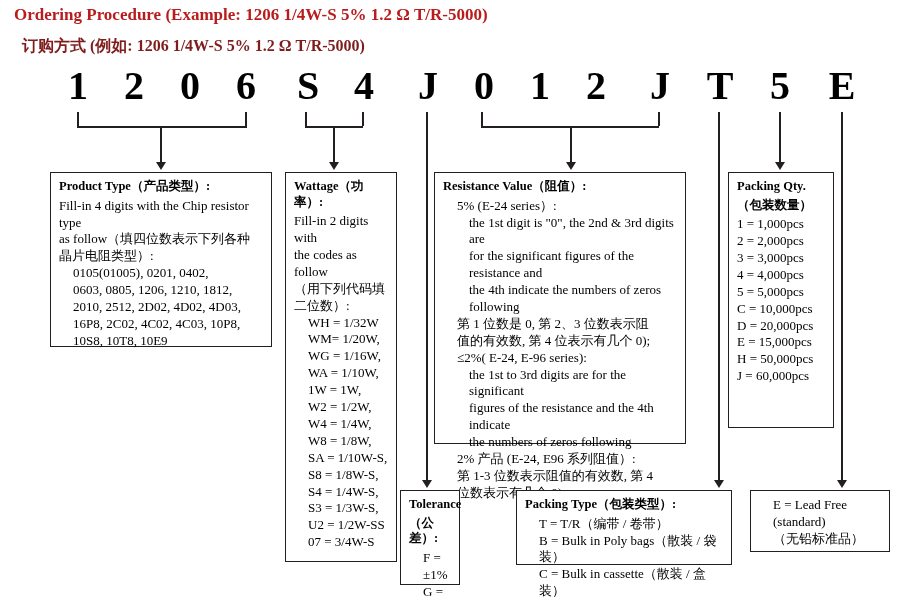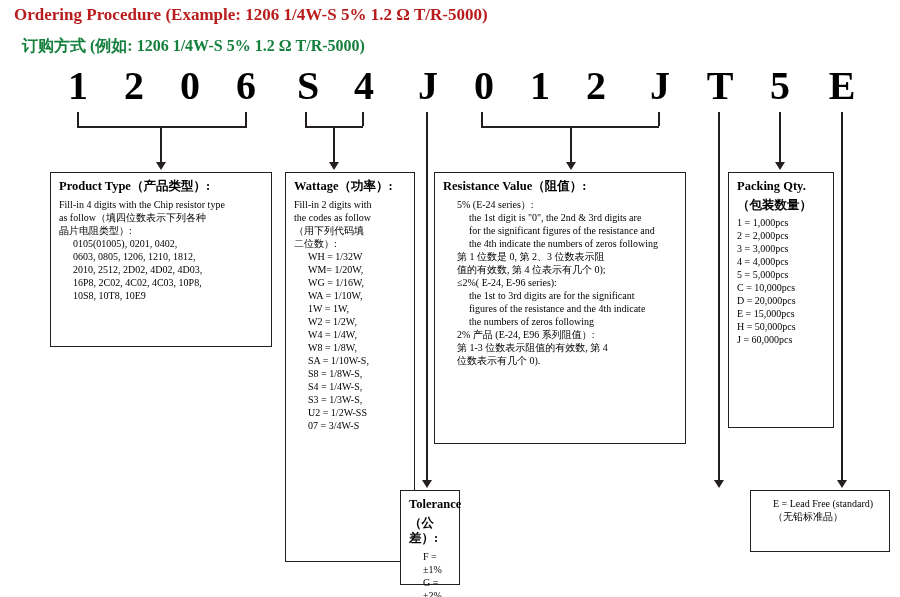--- a/index.html
+++ b/index.html
@@ -15,21 +15,21 @@
 
   .title1{
     position:absolute;left:14px;top:5px;
     font-family:"Liberation Serif", serif;
     font-size:17px;font-weight:bold;color:#b91c1c;
     letter-spacing:0px;
   }
   .title2{
     position:absolute;left:22px;top:36px;
     font-family:"Liberation Serif", serif;
-    font-size:16px;font-weight:bold;color:#15803d;
+    font-size:16px;font-weight:bold;color:#7f1d1d;
   }
 
   
   .code-row{position:absolute;left:0;top:62px;width:900px;height:50px;}
   .code-char{
     position:absolute;top:0;
     font-family:"Liberation Serif", serif;
     font-size:40px;font-weight:bold;color:#000;
     text-align:center;width:40px;
   }
@@ -51,21 +51,21 @@
     box-sizing:border-box;
     padding:6px 8px;
   }
   .box .hd{
     font-family:"Liberation Serif", serif;
     font-size:12.5px;font-weight:bold;color:#000;
     margin-bottom:3px;line-height:1.25;
   }
   .box .ln{
     font-family:"Liberation Serif", serif;
-    font-size:10px;color:#000;line-height:1.33;
+    font-size:13px;color:#000;line-height:1.33;
     white-space:pre-wrap;
   }
   .box .ln.ind{padding-left:14px;}
   .box .ln.ind2{padding-left:26px;}
 
   .tight .ln{line-height:1.30;}
 </style>
 </head>
 <body>
 
@@ -126,21 +126,21 @@
     <div class="ln">Fill-in 4 digits with the Chip resistor type</div>
     <div class="ln">as follow（填四位数表示下列各种</div>
     <div class="ln">晶片电阻类型）:</div>
     <div class="ln ind">0105(01005), 0201, 0402,</div>
     <div class="ln ind">0603, 0805, 1206, 1210, 1812,</div>
     <div class="ln ind">2010, 2512, 2D02, 4D02, 4D03,</div>
     <div class="ln ind">16P8, 2C02, 4C02, 4C03, 10P8,</div>
     <div class="ln ind">10S8, 10T8, 10E9</div>
   </div>
 
-  <div class="box tight" style="left:285px;top:172px;width:130px;height:390px;">
+  <div class="box tight" style="left:285px;top:172px;width:112px;height:390px;">
     <div class="hd">Wattage（功率）:</div>
     <div class="ln">Fill-in 2 digits with</div>
     <div class="ln">the codes as follow</div>
     <div class="ln">（用下列代码填</div>
     <div class="ln">二位数）:</div>
     <div class="ln ind">WH = 1/32W</div>
     <div class="ln ind">WM= 1/20W,</div>
     <div class="ln ind">WG = 1/16W,</div>
     <div class="ln ind">WA = 1/10W,</div>
     <div class="ln ind">1W = 1W,</div>
@@ -188,19 +188,25 @@
   </div>
 
   <div class="box tight" style="left:400px;top:490px;width:60px;height:95px;">
     <div class="hd">Tolerance</div>
     <div class="hd">（公差）:</div>
     <div class="ln ind">F = ±1%</div>
     <div class="ln ind">G = ±2%</div>
     <div class="ln ind">J = ±5%</div>
   </div>
 
+  <div class="box tight" style="left:516px;top:490px;width:216px;height:75px;">
+    <div class="hd">Packing Type（包装类型）:</div>
+    <div class="ln ind">T = T/R（编带 / 卷带）</div>
+    <div class="ln ind">B = Bulk in Poly bags（散装 / 袋装）</div>
+    <div class="ln ind">C = Bulk in cassette（散装 / 盒装）</div>
+  </div>
 
   <div class="box tight" style="left:750px;top:490px;width:140px;height:62px;">
     <div class="ln ind">E = Lead Free (standard)</div>
     <div class="ln ind">（无铅标准品）</div>
   </div>
 
 </div>
 
 </body></html>

